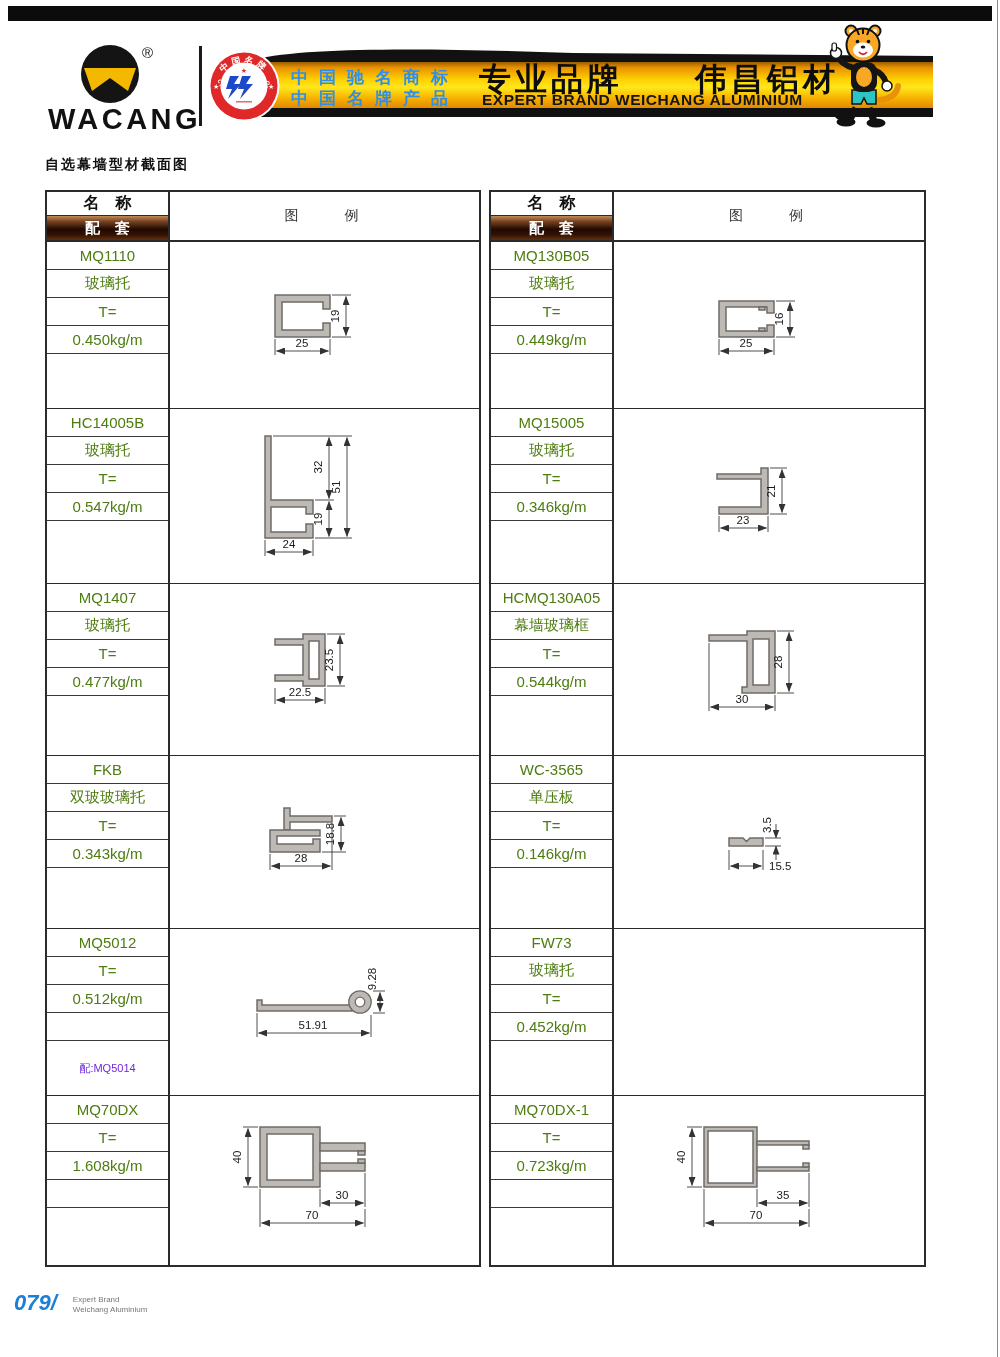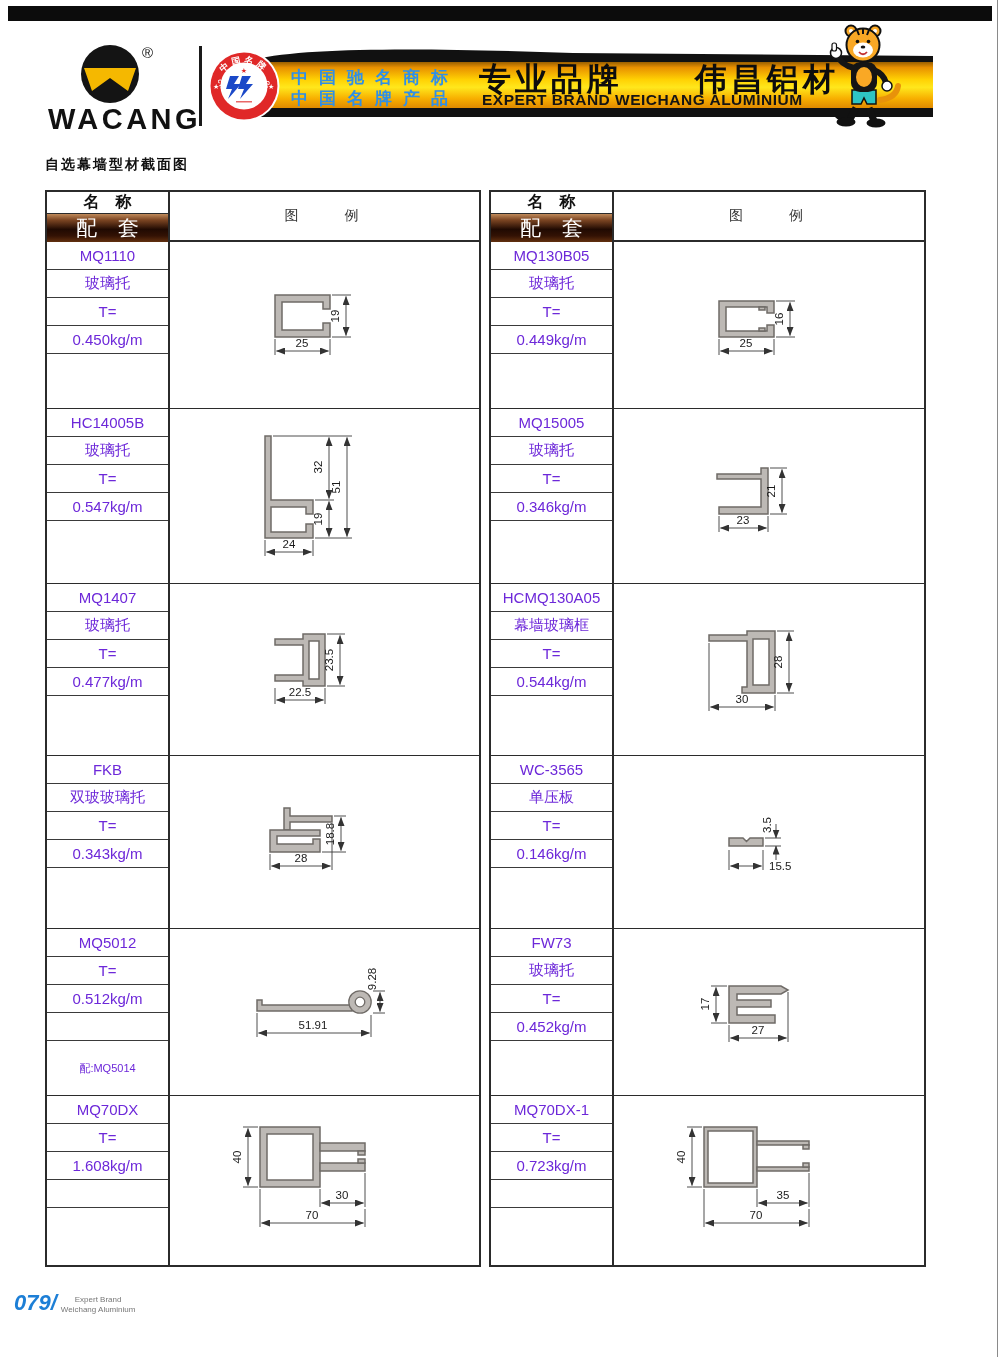--- a/index.html
+++ b/index.html
@@ -17,41 +17,41 @@
 
   .title{position:absolute;left:45px;top:156px;font-size:14px;font-weight:bold;color:#111;letter-spacing:2px;}
 
   
   .tables{position:absolute;left:45px;top:190px;width:882px;display:flex;gap:8px;}
   .htable{width:436px;border:2px solid #2b2b2b;background:#fff;box-sizing:border-box;}
   .thead{display:flex;height:48px;border-bottom:2px solid #2b2b2b;}
   .thead .namecol{width:123px;border-right:2px solid #2b2b2b;box-sizing:border-box;display:flex;flex-direction:column;}
   .hr-name{height:24px;display:flex;align-items:center;justify-content:center;
            font-size:16px;font-weight:bold;color:#111;border-bottom:1.5px solid #2b2b2b;box-sizing:border-box;}
-  .hr-match{flex:1;display:flex;align-items:center;justify-content:center;font-size:21px;font-weight:normal;color:#fff;
+  .hr-match{flex:1;display:flex;align-items:center;justify-content:center;font-size:15px;font-weight:bold;color:#fff;
            background:linear-gradient(180deg,#c08a5a 0%,#7a4422 22%,#200a02 55%,#331204 78%,#62300f 100%);}
   .legendcol{flex:1;display:flex;align-items:center;justify-content:center;font-size:14px;color:#333;letter-spacing:6px;}
   .blk{display:flex;border-bottom:1.5px solid #2b2b2b;box-sizing:border-box;}
   .blk:last-child{border-bottom:none;}
   .blk .ncol{width:123px;border-right:2px solid #2b2b2b;box-sizing:border-box;display:flex;flex-direction:column;}
-  .nr{height:28px;display:flex;align-items:center;justify-content:center;font-size:15px;color:#6d28d9;
+  .nr{height:28px;display:flex;align-items:center;justify-content:center;font-size:15px;color:#4d7c0f;
       border-bottom:1px solid #3a3a3a;box-sizing:border-box;}
   .nr-fill{flex:1;display:flex;align-items:center;justify-content:center;font-size:11px;color:#6d28d9;}
   .dcol{flex:1;display:flex;align-items:center;justify-content:center;}
 
   
   .pf{fill:#bdb9b5;stroke:#6f6b67;stroke-width:1.5;stroke-linejoin:miter;}
   .dl{stroke:#3a3a3a;stroke-width:0.9;fill:none;}
   .dt{font-family:"Liberation Sans","DejaVu Sans",sans-serif;font-size:11.5px;fill:#1a1a1a;}
 
   
   .footnote{position:absolute;left:0;right:0;top:1272px;text-align:center;font-size:13.5px;color:#2e2e2e;line-height:1.7;}
   .pageno{position:absolute;left:14px;top:1292px;display:flex;align-items:flex-start;}
   .pageno .num{font-size:22px;font-weight:bold;font-style:italic;color:#1d7fd6;line-height:1;}
-  .pageno .tag{margin-left:4px;font-size:8px;color:#777;line-height:1.25;padding-top:3px;text-align:center;}
+  .pageno .tag{margin-left:16px;font-size:8px;color:#777;line-height:1.25;padding-top:3px;}
 </style>
 </head>
 <body>
 
 <div class="page">
 
   <svg width="0" height="0" style="position:absolute" aria-hidden="true">
     <defs>
       <marker id="ar" viewBox="0 0 9 7" markerWidth="9" markerHeight="7" markerUnits="userSpaceOnUse" refX="8.5" refY="3.5" orient="auto-start-reverse">
         <path d="M0,0 L9,3.5 L0,7 Z" fill="#333"></path>
@@ -392,31 +392,20 @@
       </div>
 
       <div class="blk" style="height:167px">
         <div class="ncol">
           <div class="nr">FW73</div>
           <div class="nr">玻璃托</div>
           <div class="nr">T=</div>
           <div class="nr">0.452kg/m</div>
           <div class="nr-fill"></div>
         </div>
-        <div class="dcol">
-          <svg width="160" height="100" viewBox="0 0 160 100">
-            <polygon class="pf" points="40,24 92,24 99,28 92,32 48,32 48,38 82,38 82,45 48,45 48,53 86,53 86,61 40,61"></polygon>
-            <path class="dl" d="M38,24 H22 M38,61 H22"></path>
-            <line class="dl" x1="27" y1="25.5" x2="27" y2="59.5" marker-start="url(#ar)" marker-end="url(#ar)"></line>
-            <text class="dt" text-anchor="middle" transform="rotate(-90 20 42)" x="20" y="42">17</text>
-            <path class="dl" d="M40,63 V80 M99,30 V80"></path>
-            <line class="dl" x1="41.5" y1="76" x2="97.5" y2="76" marker-start="url(#ar)" marker-end="url(#ar)"></line>
-            <text class="dt" text-anchor="middle" x="69" y="72">27</text>
-          </svg>
-        </div>
       </div>
 
       <div class="blk" style="height:169px">
         <div class="ncol">
           <div class="nr">MQ70DX-1</div>
           <div class="nr">T=</div>
           <div class="nr">0.723kg/m</div>
           <div class="nr"></div>
           <div class="nr-fill"></div>
         </div>

